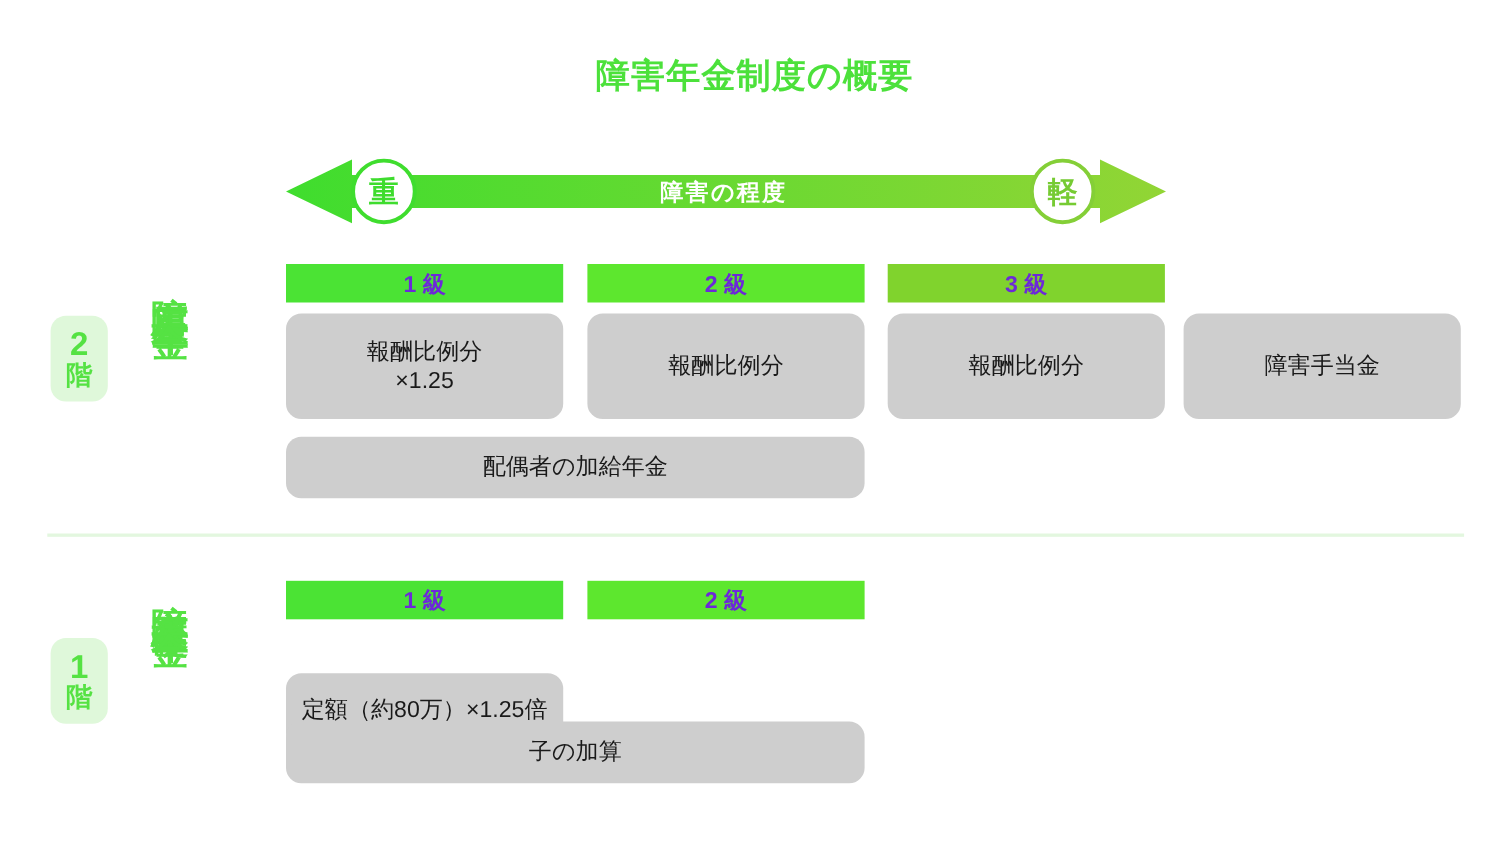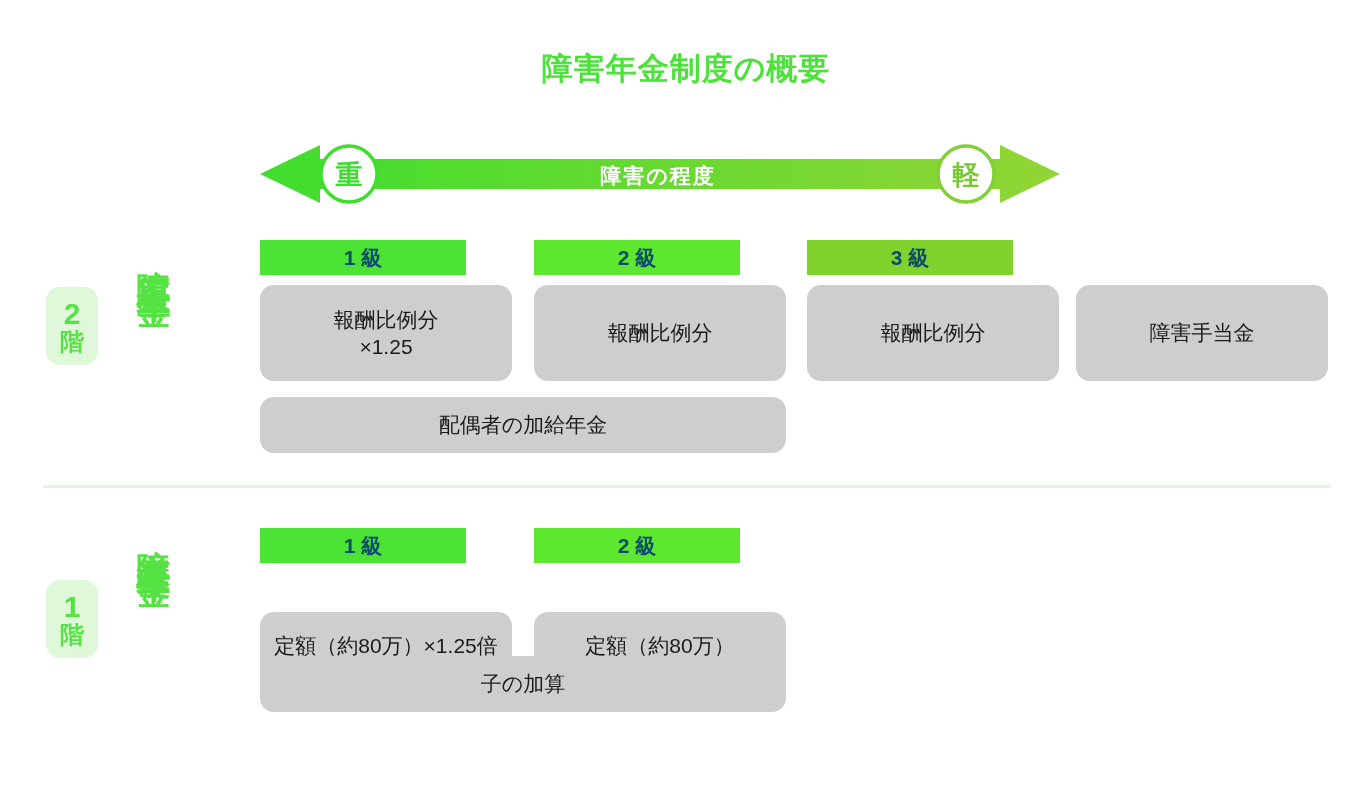--- a/index.html
+++ b/index.html
@@ -40,22 +40,22 @@
   .tier-name{
     position:absolute;left:137px;
     writing-mode:vertical-rl;text-orientation:upright;
     font-size:34px;font-weight:bold;color:var(--label-green);
     letter-spacing:5px;line-height:1;
   }
   .tier-name.upper{top:242px;}
   .tier-name.lower{top:522px;}
 
   .grade-header{
-    position:absolute;width:206px;height:35px;
-    color:#0c4a6e;font-size:21px;font-weight:bold;
+    position:absolute;width:252px;height:35px;
+    color:#6d28d9;font-size:21px;font-weight:bold;
     display:flex;align-items:center;justify-content:center;
   }
   .grade-1{background:var(--grade1-green);}
   .grade-2{background:var(--grade2-green);}
   .grade-3{background:var(--grade3-green);}
 
   .benefit{
     position:absolute;background:var(--gray-box);border-radius:14px;
     color:var(--text-dark);font-size:21px;
     display:flex;align-items:center;justify-content:center;text-align:center;
@@ -125,17 +125,16 @@
   <div class="floor-badge lower">
     <div class="floor-num">1</div>
     <div class="floor-suffix">階</div>
   </div>
   <div class="tier-name lower">障害基礎年金</div>
 
   <div class="grade-header grade-1 col-a hdr-row2">1 級</div>
   <div class="grade-header grade-2 col-b hdr-row2">2 級</div>
 
   <div class="benefit row2 col-a">定額（約80万）×1.25倍</div>
-  <div class="benefit row2 col-b">定額（約80万）</div>
 
   <div class="benefit span-box span-lower">子の加算</div>
 
 </div>
 
 </body></html>

